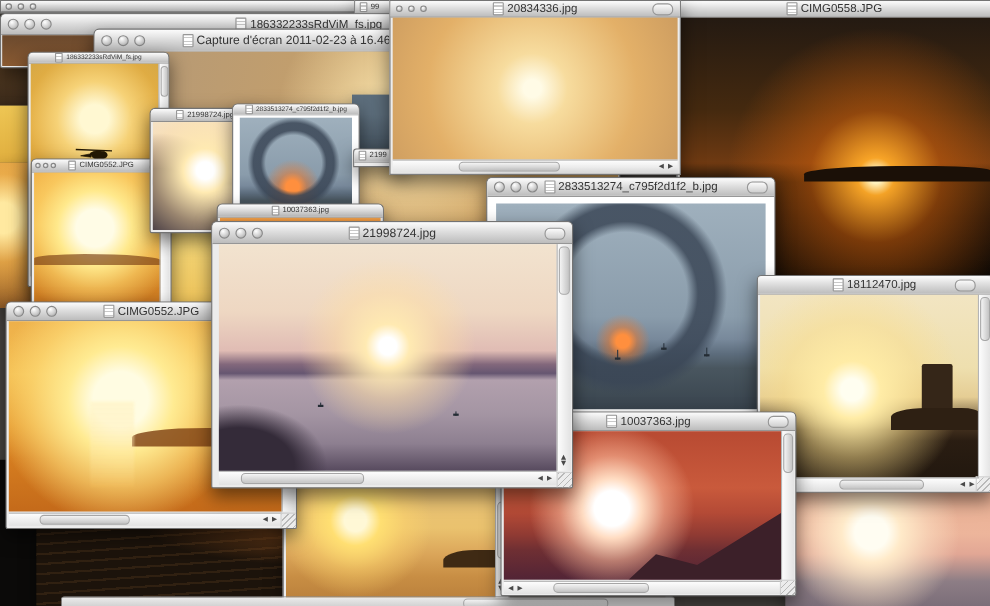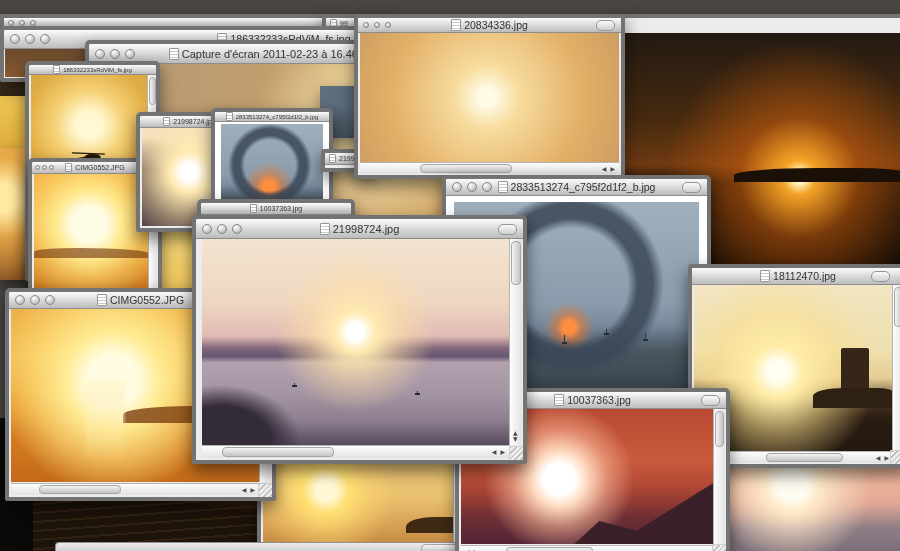--- a/index.html
+++ b/index.html
@@ -1,17 +1,17 @@
 <!DOCTYPE html>
 <html><head>
 <meta charset="utf-8">
 <style>
   html,body{margin:0;padding:0;}
   .screen{position:relative;width:900px;height:551px;overflow:hidden;background:#4a4642;font-family:"Liberation Sans",sans-serif;}
-  .window{position:absolute;background:#ececec;border:4px solid #737373;border-radius:5px 5px 2px 2px;box-shadow:0 7px 16px rgba(0,0,0,.5);margin-top:14px;}
+  .window{position:absolute;background:#ececec;border:1px solid #737373;border-radius:5px 5px 2px 2px;box-shadow:0 7px 16px rgba(0,0,0,.5);}
   .frameless{position:absolute;box-shadow:0 6px 14px rgba(0,0,0,.45);}
   .titlebar{position:absolute;left:0;right:0;top:0;height:16px;background:linear-gradient(#fcfcfc,#dcdcdc 48%,#bcbcbc);border-bottom:1px solid #8d8d8d;border-radius:4px 4px 0 0;font-size:10.5px;color:#333;}
   .tb-sm{height:11px;font-size:7px;}
   .tb-xs{height:9px;font-size:6px;}
   .lights{position:absolute;left:6px;top:0;bottom:0;display:flex;align-items:center;gap:5px;}
   .light{width:10px;height:10px;border-radius:50%;background:radial-gradient(circle at 35% 28%,#ffffff,#cfcfcf 55%,#9d9d9d);border:1px solid #868686;box-sizing:border-box;}
   .light.sm{width:6px;height:6px;}
   .light.xs{width:5px;height:5px;}
   .wtitle{position:absolute;inset:0;display:flex;align-items:center;justify-content:center;gap:3px;white-space:nowrap;overflow:hidden;}
   .wtitle.left{justify-content:flex-start;padding-left:4px;}
@@ -222,20 +222,26 @@
     <div class="titlebar tb-sm">
       <span class="wtitle">
           <span class="dicon sm"></span>
           <span>10037363.jpg</span>
         </span>
     </div>
     <div class="content ph-strip10037363" style="left:2px;right:2px;top:12px;bottom:0;"></div>
   </div>
 
   <div class="window" style="left:615px;top:0;width:285px;height:260px;border-radius:0 0 0 0;">
+    <div class="titlebar" style="height:14px;border-radius:0;">
+      <span class="wtitle">
+          <span class="dicon"></span>
+          <span>CIMG0558.JPG</span>
+        </span>
+    </div>
     <div class="content ph-cimg0558" style="left:2px;right:0;top:15px;bottom:0;">
       <div class="mountain" style="left:40%;top:55%;width:60%;height:6%;background:#1b1007;border-radius:50% 30% 0 0;"></div>
     </div>
   </div>
 
   <div class="window" style="left:354px;top:0;width:263px;height:157px;border-radius:0;">
     <div class="titlebar" style="height:14px;border-radius:0;">
       <span class="lights" style="left:5px;">
           <span class="light sm"></span>
           <span class="light sm"></span>

